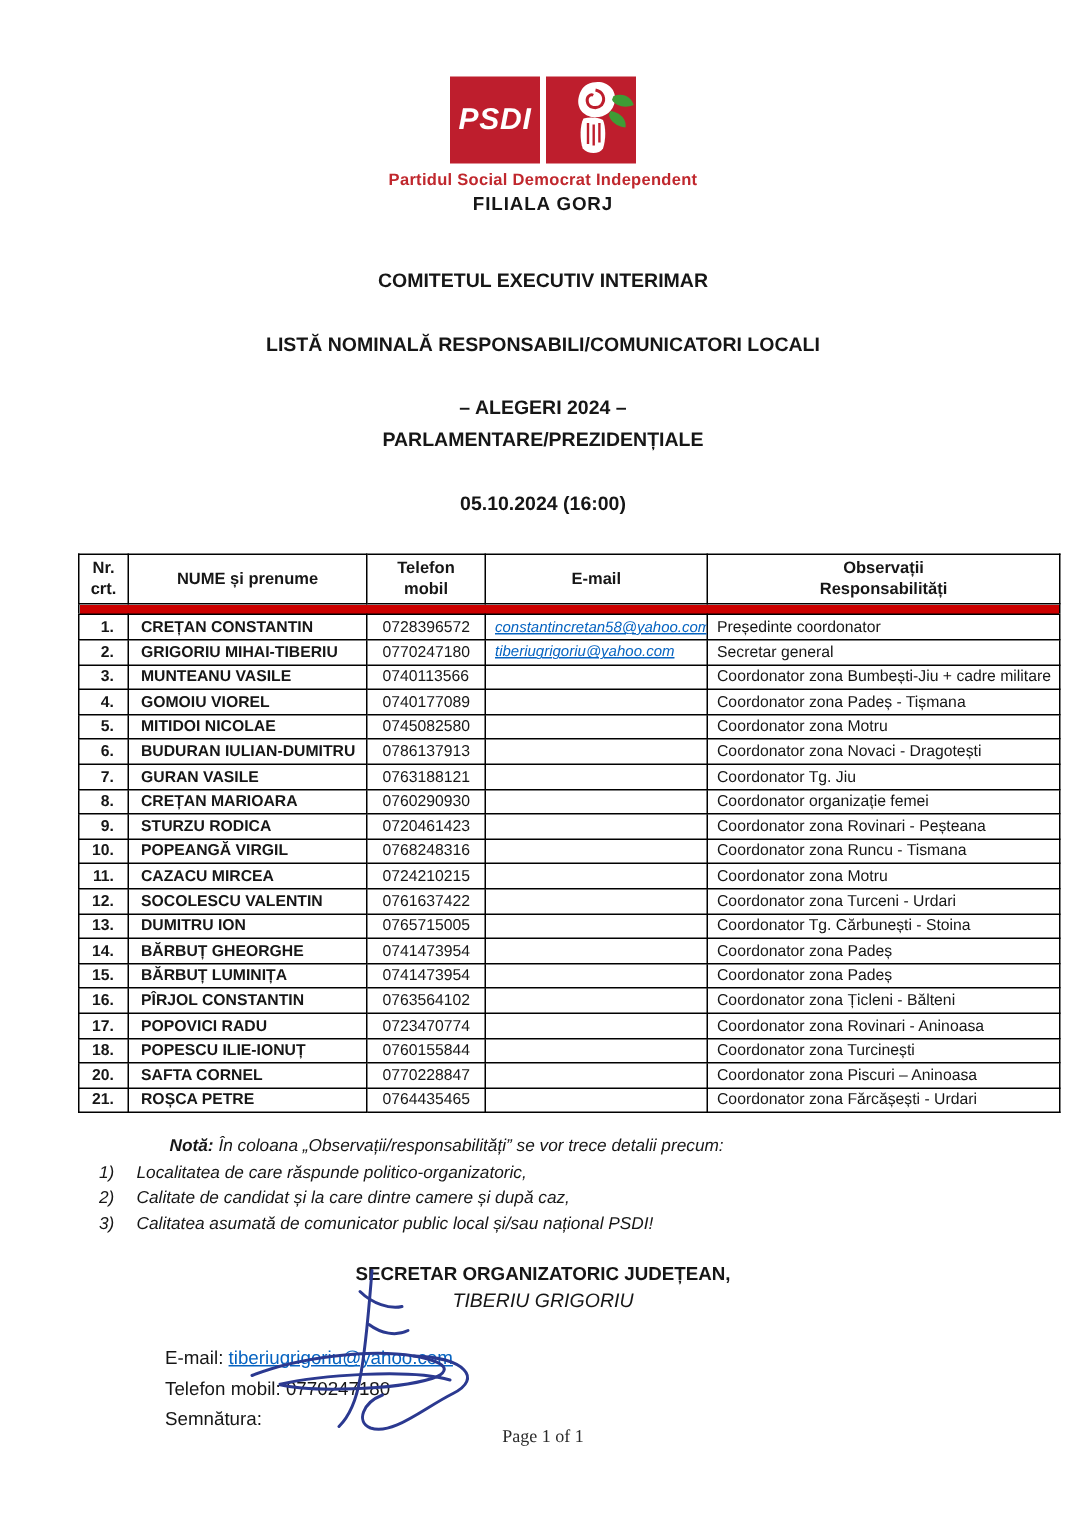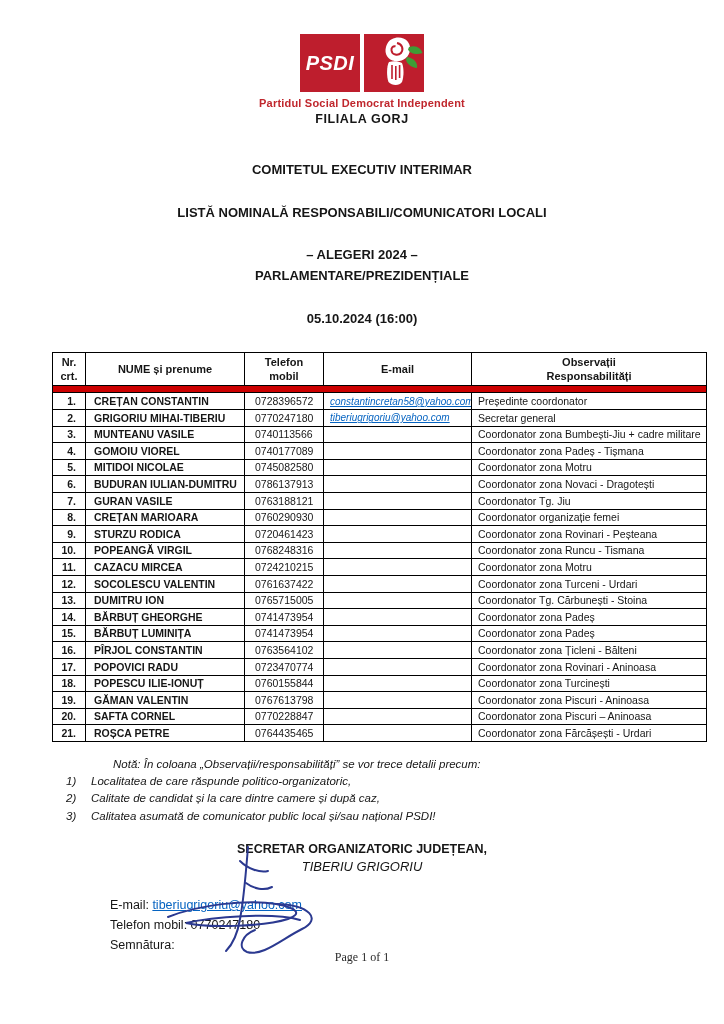--- a/index.html
+++ b/index.html
@@ -2,21 +2,21 @@
 <html style="--logo-red: #be1e2d; --title-red: #c0272d; --bar-red: #cc0000; --link-blue: #0563c1; --signature-blue: #2b3990; --leaf-green: #3f9c35;"><head>
 <meta charset="utf-8">
 <style>
   html,body{margin:0;padding:0;background:#888;}
   .page{
     width:724px;height:1024px;position:relative;background:#fff;
     font-family:"Liberation Sans",sans-serif;color:#161616;
     margin:0 auto;overflow:hidden;
   }
   
-  .logo-row{display:flex;justify-content:center;gap:4px;padding-top:34px;text-align:right;}
+  .logo-row{display:flex;justify-content:center;gap:4px;padding-top:51px;text-align:right;}
   .logo-square{width:60px;height:58px;background:var(--logo-red,#be1e2d);
     display:flex;align-items:center;justify-content:center;}
   .logo-acronym{color:#fff;font-weight:bold;font-style:italic;font-size:20px;letter-spacing:0.5px;}
   .party-name{text-align:center;color:var(--title-red,#c0272d);font-weight:bold;
     font-size:11px;margin-top:5px;letter-spacing:0.2px;}
   .branch{text-align:center;font-weight:bold;font-size:12.5px;margin-top:3px;letter-spacing:0.6px;}
   
   .doc-title{text-align:center;font-weight:bold;font-size:13px;line-height:1.1;}
   .t1{margin-top:37px;}
   .t2{margin-top:29px;}
@@ -34,21 +34,21 @@
   .roster tbody td{font-size:10.5px;height:15.6px;padding:0 4px;vertical-align:middle;line-height:1;}
   .col-nr{text-align:right;padding-right:9px !important;font-weight:bold;}
   .col-name{font-weight:bold;padding-left:8px !important;}
   .col-phone{padding-left:10px !important;}
   .col-email{padding-left:6px !important;}
   .email-link{color:var(--link-blue,#0563c1);font-style:italic;font-size:10px;text-decoration:underline;}
   .col-obs{padding-left:6px !important;}
   
   .notes{margin:14px 0 0 66px;font-style:italic;font-size:11.5px;line-height:1.5;width:560px;}
   .note-intro{margin-left:47px;}
-  .note-label{font-weight:normal;}
+  .note-label{font-weight:bold;}
   .note-item{display:flex;}
   .note-num{width:16px;flex:0 0 16px;text-align:left;}
   .note-text{padding-left:9px;}
   
   .signatory{margin-top:17px;text-align:center;}
   .signatory-title{font-weight:bold;font-size:12.5px;}
   .signatory-name{font-size:13px;margin-top:3px;font-style:italic;}
   
   .contact{margin:21px 0 0 110px;font-size:12.5px;line-height:1.62;}
   .contact-link{color:var(--link-blue,#0563c1);text-decoration:underline;}
@@ -233,27 +233,20 @@
       <td class="col-obs">Coordonator zona Rovinari - Aninoasa</td>
     </tr>
         <tr>
       <td class="col-nr">18.</td>
       <td class="col-name">POPESCU ILIE-IONUȚ</td>
       <td class="col-phone">0760155844</td>
       <td class="col-email"></td>
       <td class="col-obs">Coordonator zona Turcinești</td>
     </tr>
         <tr>
-      <td class="col-nr">19.</td>
-      <td class="col-name">GĂMAN VALENTIN</td>
-      <td class="col-phone">0767613798</td>
-      <td class="col-email"></td>
-      <td class="col-obs">Coordonator zona Piscuri - Aninoasa</td>
-    </tr>
-        <tr>
       <td class="col-nr">20.</td>
       <td class="col-name">SAFTA CORNEL</td>
       <td class="col-phone">0770228847</td>
       <td class="col-email"></td>
       <td class="col-obs">Coordonator zona Piscuri – Aninoasa</td>
     </tr>
         <tr>
       <td class="col-nr">21.</td>
       <td class="col-name">ROȘCA PETRE</td>
       <td class="col-phone">0764435465</td>

